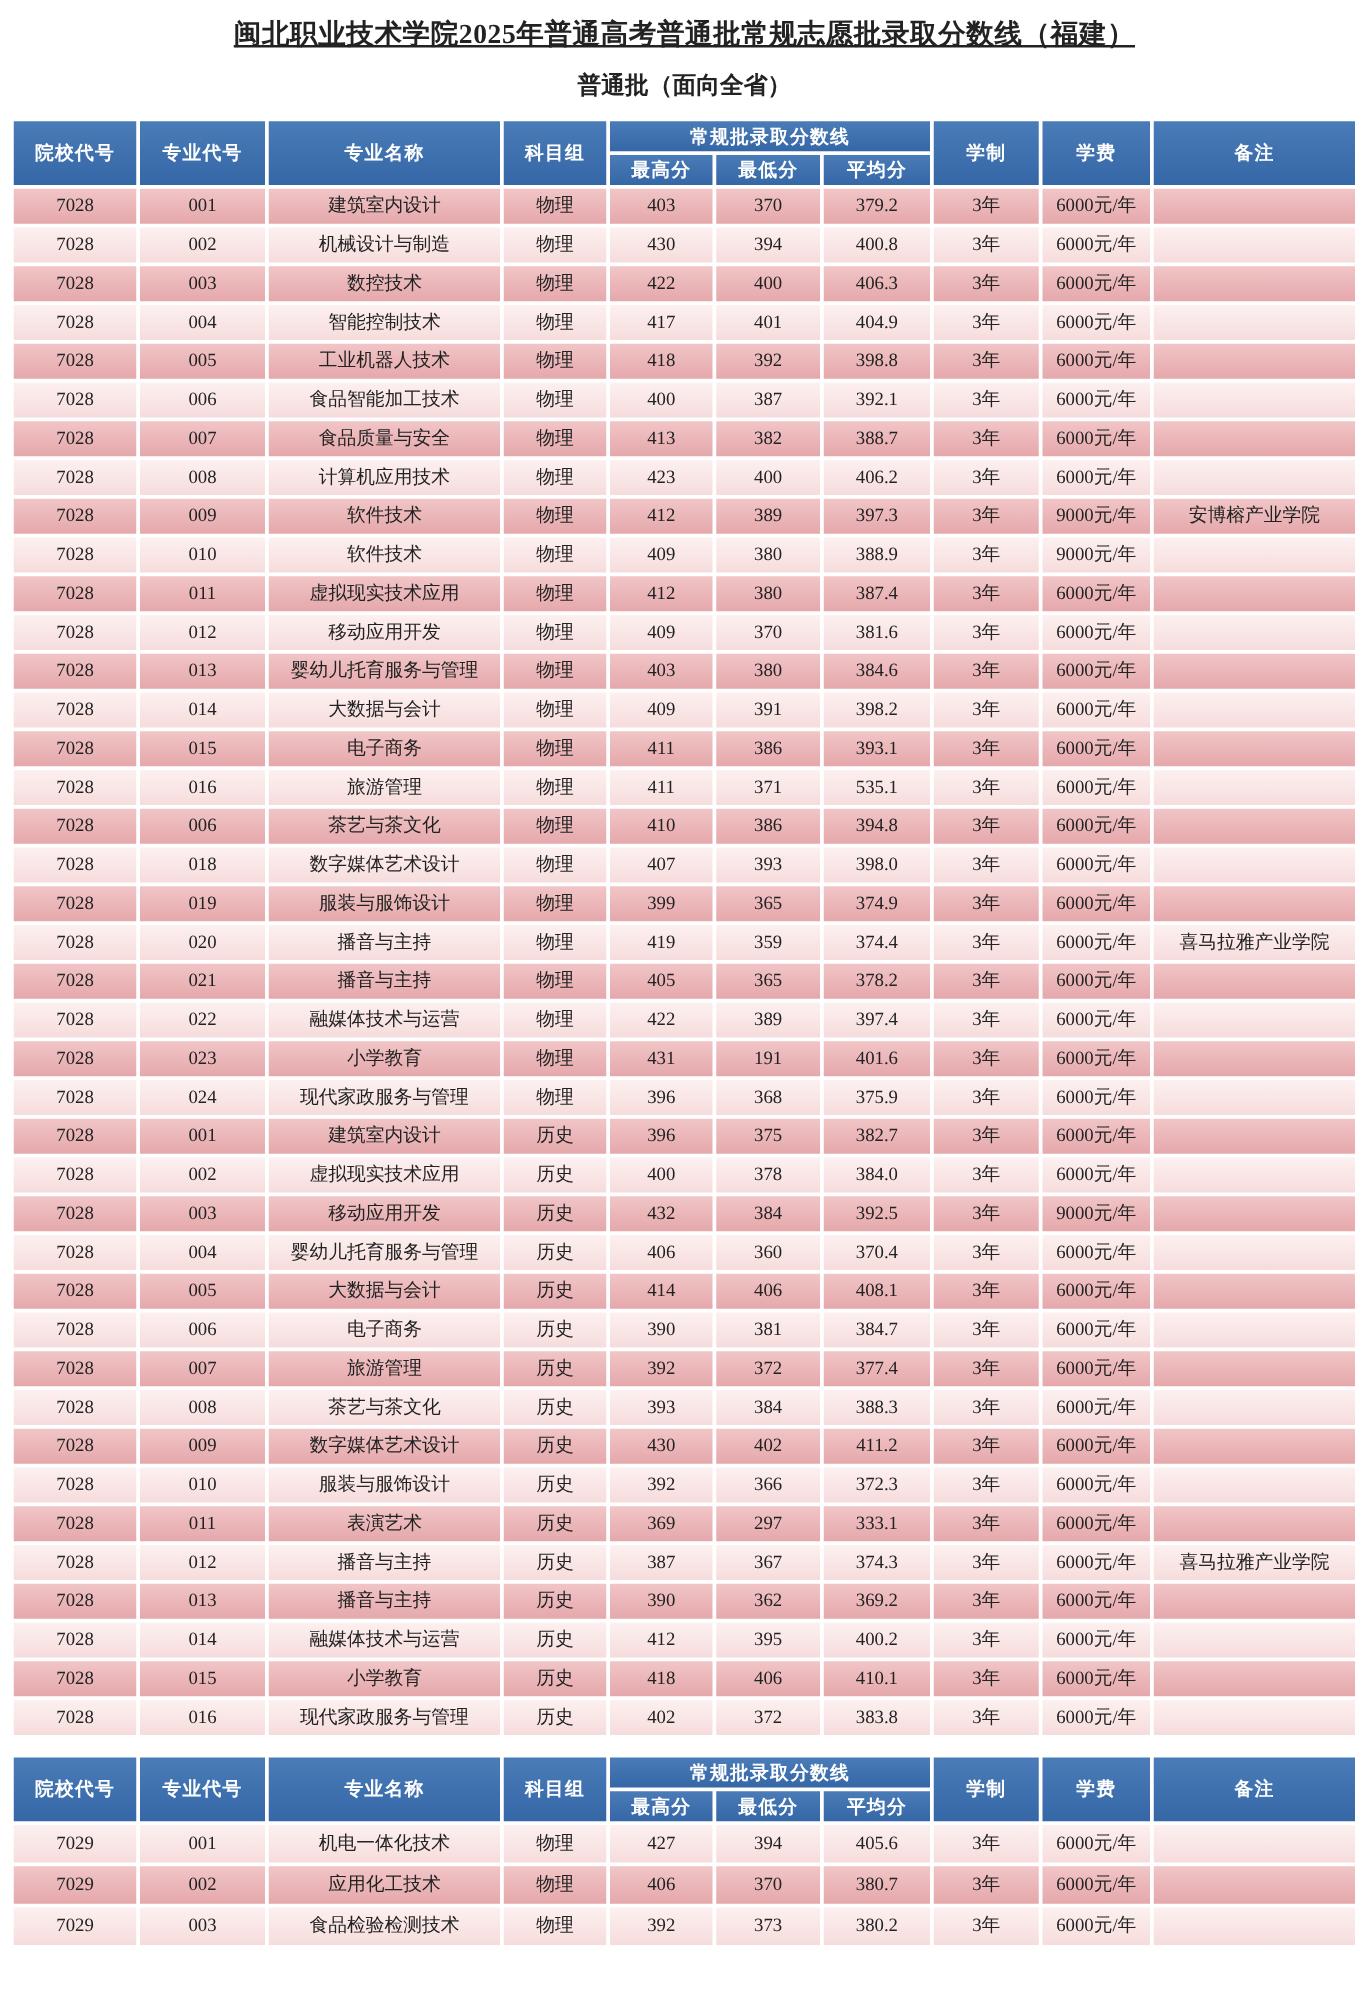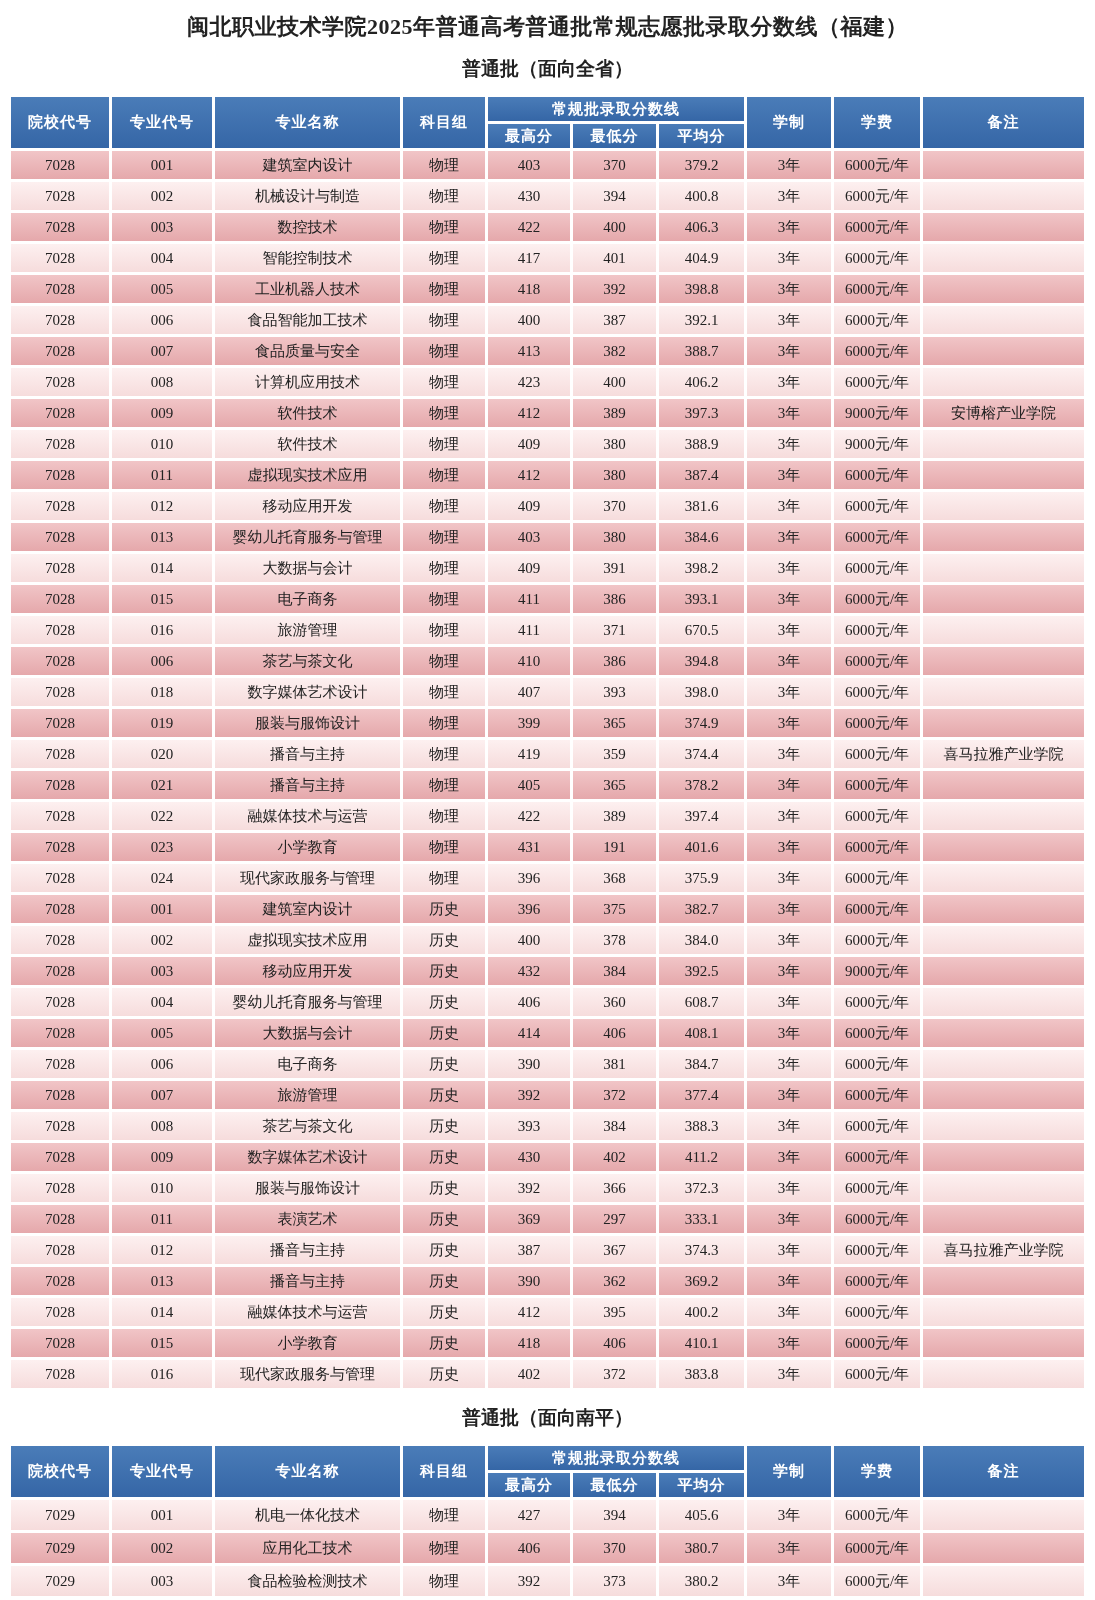--- a/index.html
+++ b/index.html
@@ -20,20 +20,21 @@
     font-family: "Liberation Serif", serif;
   }
   .page { width: 1095px; min-height: 1600px; }
   h1.page-title {
     margin: 12px 0 0 0;
     font-size: 22px;
     line-height: 30px;
     text-align: center;
     font-weight: bold;
     letter-spacing: 0.5px;
+    text-decoration: underline;
   }
   h2.batch-subtitle {
     margin: 14px 16px 8px 0;
     font-size: 19px;
     line-height: 26px;
     text-align: center;
     font-weight: bold;
     padding-left: 16px;
   }
   table.score-table {
@@ -291,21 +292,21 @@
           <td>6000元/年</td>
           <td></td>
         </tr>
         <tr class="row-light">
           <td>7028</td>
           <td>016</td>
           <td>旅游管理</td>
           <td>物理</td>
           <td>411</td>
           <td>371</td>
-          <td>670.5</td>
+          <td>535.1</td>
           <td>3年</td>
           <td>6000元/年</td>
           <td></td>
         </tr>
         <tr class="row-dark">
           <td>7028</td>
           <td>006</td>
           <td>茶艺与茶文化</td>
           <td>物理</td>
           <td>410</td>
@@ -435,21 +436,21 @@
           <td>9000元/年</td>
           <td></td>
         </tr>
         <tr class="row-light">
           <td>7028</td>
           <td>004</td>
           <td>婴幼儿托育服务与管理</td>
           <td>历史</td>
           <td>406</td>
           <td>360</td>
-          <td>608.7</td>
+          <td>370.4</td>
           <td>3年</td>
           <td>6000元/年</td>
           <td></td>
         </tr>
         <tr class="row-dark">
           <td>7028</td>
           <td>005</td>
           <td>大数据与会计</td>
           <td>历史</td>
           <td>414</td>
@@ -587,21 +588,20 @@
           <td>402</td>
           <td>372</td>
           <td>383.8</td>
           <td>3年</td>
           <td>6000元/年</td>
           <td></td>
         </tr>
       </tbody>
   </table>
 
-  <h2 class="batch-subtitle">普通批（面向南平）</h2>
 
   <table class="score-table tall-rows">
     <colgroup>
       <col style="width:98px">
         <col style="width:100px">
         <col style="width:185px">
         <col style="width:82px">
       <col style="width:82px">
         <col style="width:83px">
         <col style="width:85px">

